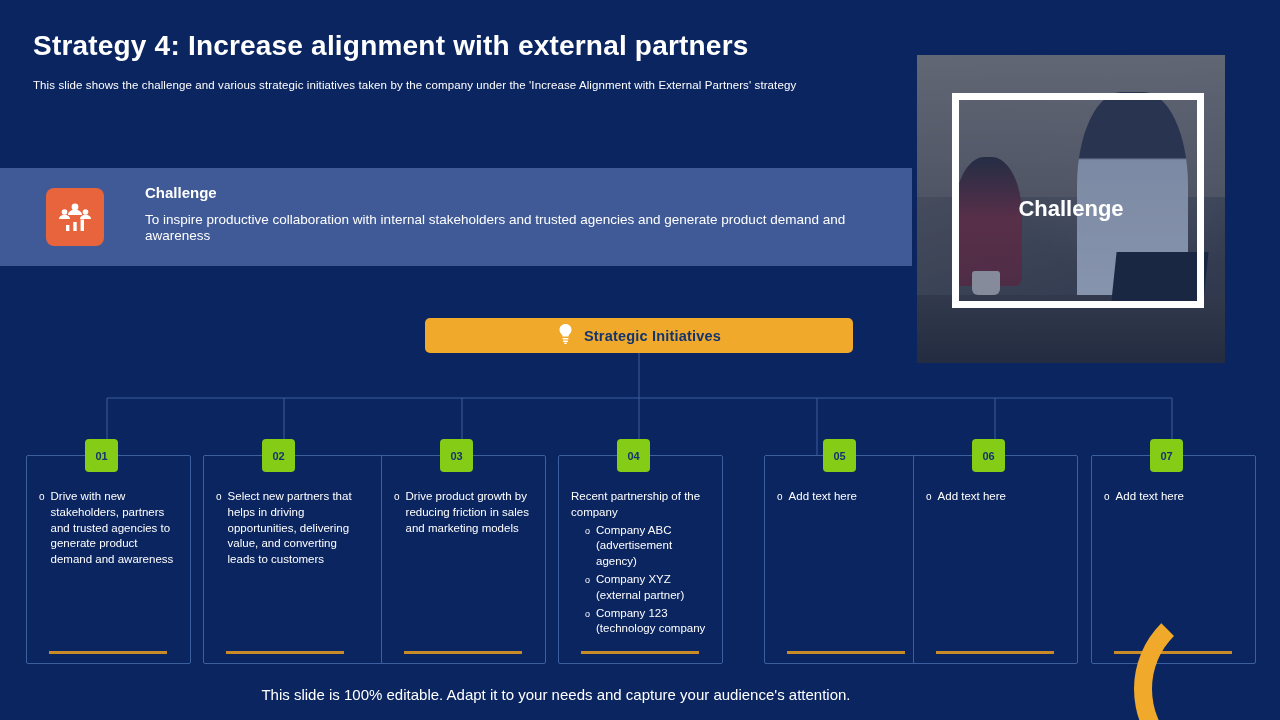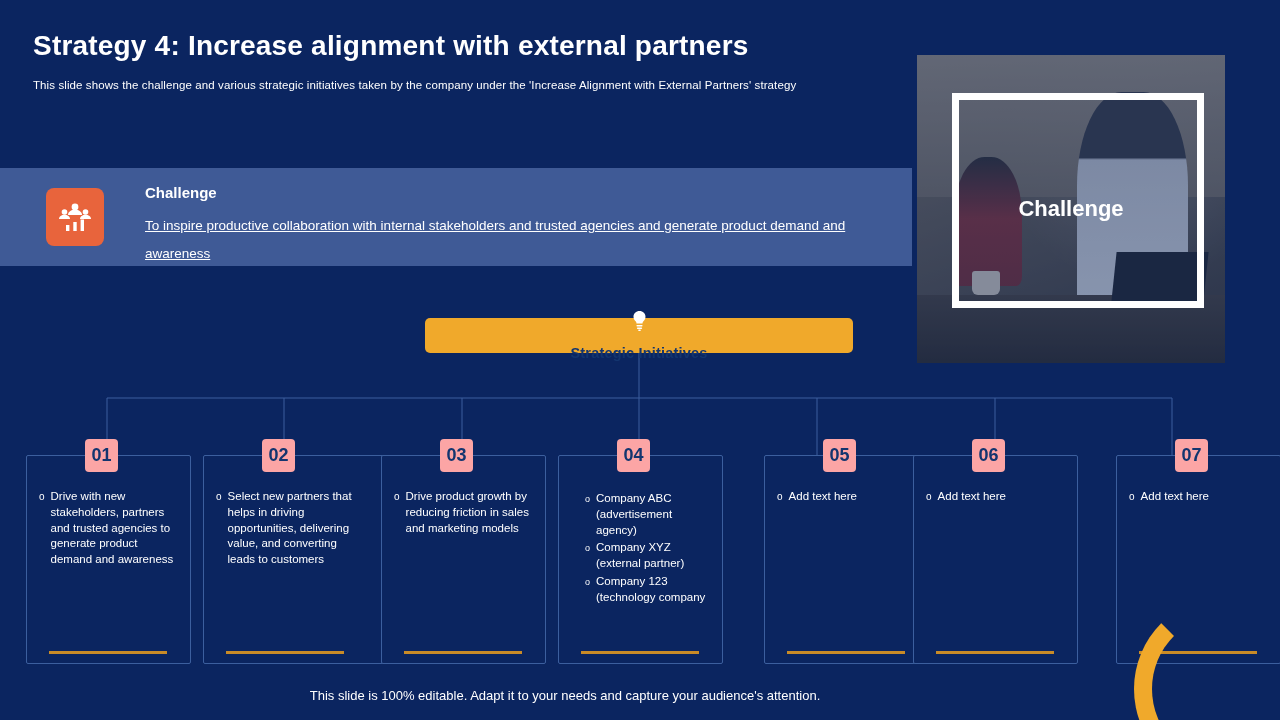--- a/index.html
+++ b/index.html
@@ -133,23 +133,22 @@
     font-size: 15px;
     font-weight: bold;
     color: #ffffff;
   }
   .challenge-text {
     position: absolute;
     left: 145px;
     top: 44px;
     width: 745px;
     font-size: 13.5px;
-    line-height: 28px;
-    color: #ffffff;
-    text-decoration: underline;
+    line-height: 16px;
+    color: #ffffff;
   }
 
   
   .image-panel {
     position: absolute;
     left: 917px;
     top: 55px;
     width: 308px;
     height: 308px;
     background: #6d6a67;
@@ -231,21 +230,20 @@
     left: 425px;
     top: 318px;
     width: 428px;
     height: 35px;
     background: #f0a92b;
     border-radius: 5px;
     display: flex;
     align-items: center;
     justify-content: center;
     gap: 10px;
-    flex-direction: column;
   }
   .pill .bulb { display: block; }
   .pill-label {
     font-size: 14.5px;
     font-weight: bold;
     color: #13356f;
     letter-spacing: 0.2px;
   }
 
   
@@ -300,38 +298,38 @@
     margin: 2px 0 0 14px;
   }
   .sub-list .bullet-row .mark { font-size: 9px; }
   .sub-list .bullet-row { margin-top: 2px; }
   .badge {
     position: absolute;
     top: -17px;
     left: 58px;
     width: 33px;
     height: 33px;
-    background: #fca5a5;
+    background: #84cc16;
     border-radius: 4px;
     color: #13356f;
-    font-size: 18px;
+    font-size: 11px;
     font-weight: bold;
     display: flex;
     align-items: center;
     justify-content: center;
   }
 
   
   .footer {
     position: absolute;
-    left: 17px;
+    left: 8px;
     bottom: 17px;
     width: 1096px;
     text-align: center;
-    font-size: 13px;
+    font-size: 15px;
     color: #ffffff;
   }
 </style>
 </head>
 <body>
 
 <div class="slide">
 
   <div class="corner-deco">
     <div class="ring"></div>
@@ -436,20 +434,21 @@
         <span class="mark">o</span>
         <span>Drive product growth by reducing friction in sales and marketing models</span>
       </div>
     </div>
     <div class="underline"></div>
   </div>
 
   <div class="card" style="left:558px;">
     <div class="badge">04</div>
     <div class="card-body">
+      <div>Recent partnership of the company</div>
       <div class="sub-list">
         <div class="bullet-row">
           <span class="mark">o</span>
           <span>Company ABC (advertisement agency)</span>
         </div>
         <div class="bullet-row">
           <span class="mark">o</span>
           <span>Company XYZ (external partner)</span>
         </div>
         <div class="bullet-row">
@@ -476,21 +475,21 @@
     <div class="badge">06</div>
     <div class="card-body">
       <div class="bullet-row">
         <span class="mark">o</span>
         <span>Add text here</span>
       </div>
     </div>
     <div class="underline"></div>
   </div>
 
-  <div class="card" style="left:1116px;">
+  <div class="card" style="left:1091px;">
     <div class="badge">07</div>
     <div class="card-body">
       <div class="bullet-row">
         <span class="mark">o</span>
         <span>Add text here</span>
       </div>
     </div>
     <div class="underline"></div>
   </div>
 

